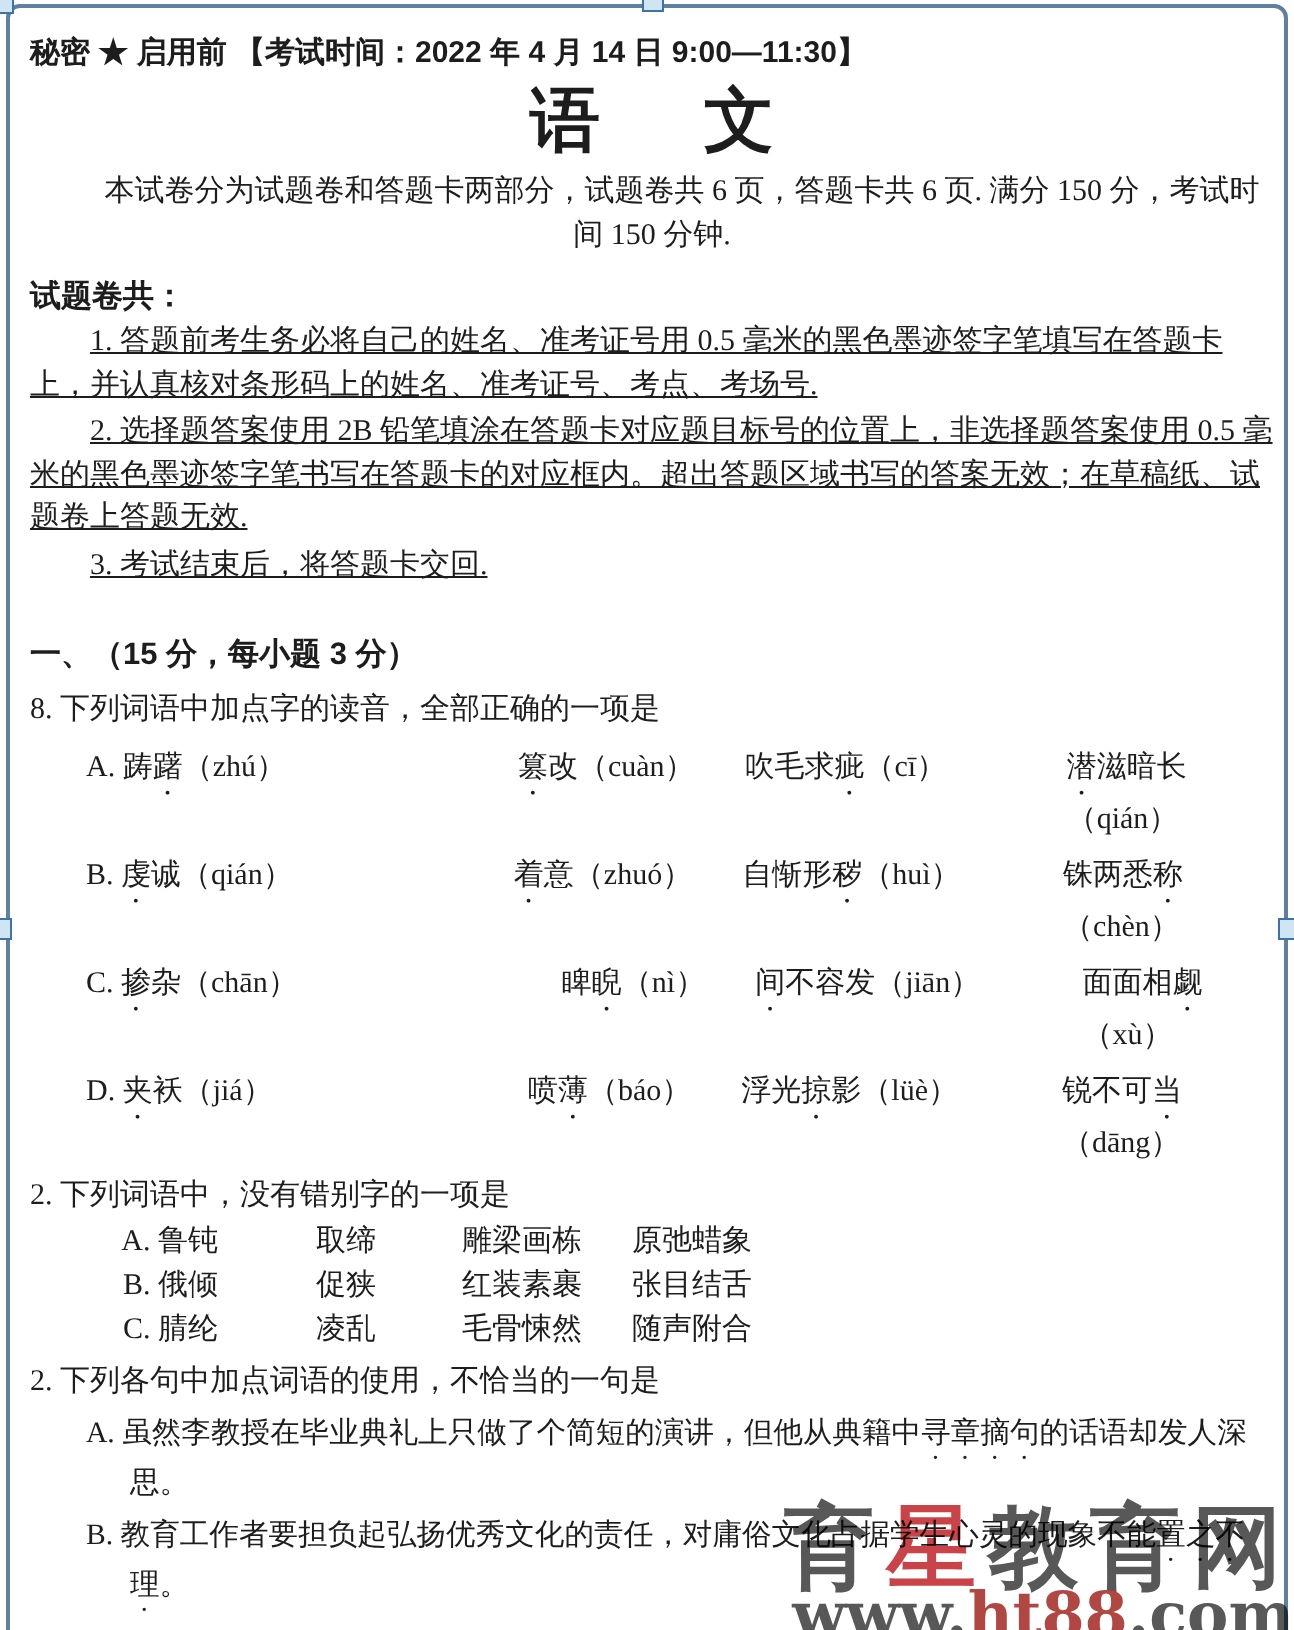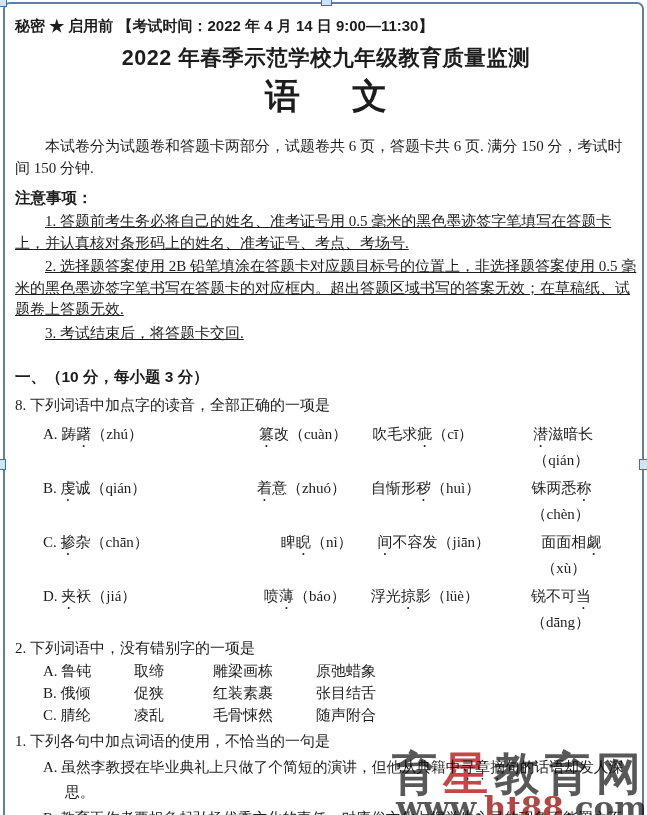--- a/index.html
+++ b/index.html
@@ -9,30 +9,30 @@
          border:2px solid #60809f;border-radius:7px 7px 0 0;background:#fff;}
   .content{position:absolute;left:10px;top:10px;width:622px;}
 
   .hdr{font-family:"Liberation Sans",sans-serif;font-weight:bold;font-size:15px;margin-top:3px;}
   .title{font-family:"Liberation Sans",sans-serif;font-weight:bold;font-size:21.5px;
          text-align:center;margin-top:7px;letter-spacing:.5px;}
   .subject{font-family:"Liberation Sans",sans-serif;font-weight:bold;font-size:35px;
            text-align:center;margin-top:1px;}
   .subject .gap{display:inline-block;width:52px;}
 
-  .intro{font-size:15px;line-height:21.5px;text-indent:2em;margin:16px 0 0;}
+  .intro{font-size:15px;line-height:21.5px;text-indent:2em;margin:2px 0 0;text-align:center;}
   .notes-h{font-family:"Liberation Sans",sans-serif;font-weight:bold;font-size:15.5px;margin-top:9px;}
   .note{font-size:15px;line-height:21.5px;text-indent:2em;margin:2px 0 0;text-decoration:underline;}
 
   .sec-h{font-family:"Liberation Sans",sans-serif;font-weight:bold;font-size:15.5px;margin-top:23px;}
   .stem{font-size:15px;margin:8px 0 0;line-height:19px;}
 
   .qrow{display:flex;margin:10px 0 0 28px;font-size:15px;line-height:18px;gap:25px;}
   .q1 .c0{width:168px;} .q1 .c1{width:144px;text-align:right;} .q1 .c2{width:152px;}
-  .q2{margin-top:4px;}
+  .q2{margin-top:4px;text-align:right;}
   .q2 .c0{width:66px;} .q2 .c1{width:54px;} .q2 .c2{width:78px;}
 
   .opt3{font-size:14.8px;line-height:19px;margin:7px 0 0 28px;padding-left:22px;text-indent:-22px;}
 
   .emph{-webkit-text-emphasis:filled dot;text-emphasis:filled dot;
         -webkit-text-emphasis-position:under;text-emphasis-position:under right;}
 
   .handle{position:absolute;width:11px;height:11px;background:#cfe6f2;
           border:1.5px solid #3f72a8;box-sizing:border-box;z-index:5;}
   .h-tl{left:-4px;top:-4px;} .h-tc{left:321px;top:-5px;}
@@ -47,31 +47,30 @@
   .wm-red{color:#c2272c;} .wm-red2{color:#a62b26;}
 </style>
 </head>
 <body>
 
 <div class="canvas">
   <div class="frame">
     <div class="content">
 
       <div class="hdr">秘密 ★ 启用前 【考试时间：2022 年 4 月 14 日 9:00—11:30】</div>
-      <div class="title">2022 年春季示范学校九年级教育质量监测</div>
       <div class="subject"><span>语</span><span class="gap"></span><span>文</span></div>
 
       <p class="intro">本试卷分为试题卷和答题卡两部分，试题卷共 6 页，答题卡共 6 页. 满分 150 分，考试时间 150 分钟.</p>
 
-      <div class="notes-h">注意事项：</div>
+      <div class="notes-h">试题卷共：</div>
       <p class="note">1. 答题前考生务必将自己的姓名、准考证号用 0.5 毫米的黑色墨迹签字笔填写在答题卡上，并认真核对条形码上的姓名、准考证号、考点、考场号.</p>
       <p class="note">2. 选择题答案使用 2B 铅笔填涂在答题卡对应题目标号的位置上，非选择题答案使用 0.5 毫米的黑色墨迹签字笔书写在答题卡的对应框内。超出答题区域书写的答案无效；在草稿纸、试题卷上答题无效.</p>
       <p class="note">3. 考试结束后，将答题卡交回.</p>
 
-      <div class="sec-h">一、（10 分，每小题 3 分）</div>
+      <div class="sec-h">一、（15 分，每小题 3 分）</div>
 
       <p class="stem">8. 下列词语中加点字的读音，全部正确的一项是</p>
       <div class="qrow q1">
         <span class="c0">A. 踌<span class="emph">躇</span>（zhú）</span>
           <span class="c1"><span class="emph">篡</span>改（cuàn）</span>
           <span class="c2">吹毛求<span class="emph">疵</span>（cī）</span>
           <span class="c3"><span class="emph">潜</span>滋暗长（qián）</span>
       </div>
       <div class="qrow q1">
         <span class="c0">B. <span class="emph">虔</span>诚（qián）</span>
@@ -105,21 +104,21 @@
           <span class="c2">红装素裹</span>
           <span class="c3">张目结舌</span>
       </div>
       <div class="qrow q2">
         <span class="c0">C. 腈纶</span>
           <span class="c1">凌乱</span>
           <span class="c2">毛骨悚然</span>
           <span class="c3">随声附合</span>
       </div>
 
-      <p class="stem">1. 下列各句中加点词语的使用，不恰当的一句是</p>
+      <p class="stem">2. 下列各句中加点词语的使用，不恰当的一句是</p>
       <p class="opt3">A. 虽然李教授在毕业典礼上只做了个简短的演讲，但他从典籍中<span class="emph">寻章摘句</span>的话语却发人深思。</p>
       <p class="opt3">B. 教育工作者要担负起弘扬优秀文化的责任，对庸俗文化占据学生心灵的现象不能<span class="emph">置之不理</span>。</p>
       <p class="opt3">C. 英勇的人民子弟兵抢险归来，受灾群众<span class="emph">箪食壶浆</span>，夹道欢迎，军民一家亲的场景令人感动。</p>
 
     </div>
   </div>
 
   <div class="watermark">
     <div class="wm1"><span>育</span><span class="wm-red">星</span><span>教育网</span></div>
     <div class="wm2"><span>www.</span><span class="wm-red2">ht88</span><span>.com</span></div>

